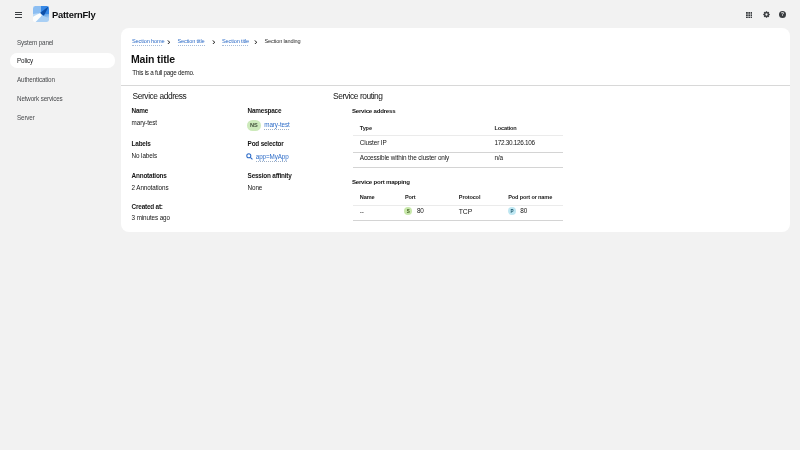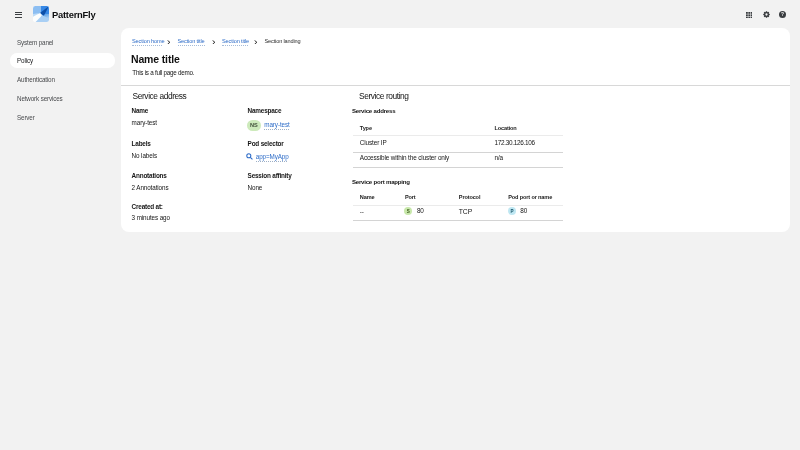--- a/index.html
+++ b/index.html
@@ -83,21 +83,21 @@
 <svg style="position:absolute;left:212.3px;top:39.7px;" width="3.5" height="4.6" viewBox="0 0 3.5 4.6">
     <path d="M0.6,0.5 L2.9,2.3 L0.6,4.1" fill="none" stroke="#242424" stroke-width="0.95"></path>
   </svg>
 <div class="t link" style="left:222px;top:38.7px;font-size:5.6px;letter-spacing:-0.15px;">Section title</div>
 <div class="dash" style="left:222px;top:45.3px;width:25.5px;border-color:#a5bbd9;"></div>
 <svg style="position:absolute;left:253.8px;top:39.7px;" width="3.5" height="4.6" viewBox="0 0 3.5 4.6">
     <path d="M0.6,0.5 L2.9,2.3 L0.6,4.1" fill="none" stroke="#242424" stroke-width="0.95"></path>
   </svg>
 <div class="t" style="left:264.5px;top:38.7px;font-size:5.6px;letter-spacing:-0.15px;color:#2c2c2c;">Section landing</div>
 
-<div class="t b" style="left:131px;top:53.8px;font-size:10.5px;letter-spacing:-0.15px;color:#111;">Name title</div>
+<div class="t b" style="left:131px;top:53.8px;font-size:10.5px;letter-spacing:-0.15px;color:#111;">Main title</div>
 <div class="t" style="left:132.3px;top:69.6px;font-size:6.3px;letter-spacing:-0.25px;">This is a full page demo.</div>
 <div class="hl" style="left:121px;top:84.5px;width:669px;background:#d8d8d8;"></div>
 
 <div class="t" style="left:132.6px;top:91.6px;font-size:8.4px;letter-spacing:-0.42px;font-weight:500;color:#141414;">Service address</div>
 
 <div class="t b" style="left:131.6px;top:108.2px;font-size:6.4px;letter-spacing:-0.2px;">Name</div>
 <div class="t" style="left:131.6px;top:119.9px;font-size:6.3px;letter-spacing:-0.1px;">mary-test</div>
 <div class="t b" style="left:131.6px;top:141.0px;font-size:6.4px;letter-spacing:-0.2px;">Labels</div>
 <div class="t" style="left:131.6px;top:152.9px;font-size:6.3px;letter-spacing:-0.1px;">No labels</div>
 <div class="t b" style="left:131.6px;top:173.2px;font-size:6.4px;letter-spacing:-0.2px;">Annotations</div>
@@ -112,21 +112,21 @@
 <div class="t b" style="left:247.6px;top:141.0px;font-size:6.4px;letter-spacing:-0.2px;">Pod selector</div>
 <svg style="position:absolute;left:246.4px;top:153.4px;" width="7" height="7" viewBox="0 0 10 10">
   <circle cx="4" cy="4" r="2.9" fill="none" stroke="#2d6cc8" stroke-width="1.5"></circle>
   <line x1="6.2" y1="6.2" x2="9.2" y2="9.2" stroke="#2d6cc8" stroke-width="1.6"></line>
 </svg>
 <div class="t link" style="left:255.8px;top:154.2px;font-size:6.3px;letter-spacing:-0.1px;">app=MyApp</div>
 <div class="dash" style="left:255.8px;top:161.2px;width:31.5px;"></div>
 <div class="t b" style="left:247.6px;top:173.2px;font-size:6.4px;letter-spacing:-0.2px;">Session affinity</div>
 <div class="t" style="left:247.6px;top:184.5px;font-size:6.3px;letter-spacing:-0.1px;">None</div>
 
-<div class="t" style="left:359px;top:91.6px;font-size:8.4px;letter-spacing:-0.42px;font-weight:500;color:#141414;">Service routing</div>
+<div class="t" style="left:333px;top:91.6px;font-size:8.4px;letter-spacing:-0.42px;font-weight:500;color:#141414;">Service routing</div>
 <div class="t b" style="left:351.9px;top:107.6px;font-size:6.1px;letter-spacing:-0.22px;">Service address</div>
 
 <div class="t b" style="left:359.8px;top:125.9px;font-size:5.6px;letter-spacing:-0.15px;color:#232323;">Type</div>
 <div class="t b" style="left:494.5px;top:125.9px;font-size:5.6px;letter-spacing:-0.15px;color:#232323;">Location</div>
 <div class="hl" style="left:353px;top:134.8px;width:210px;background:#ebebeb;"></div>
 <div class="t" style="left:359.8px;top:139.6px;font-size:6.4px;letter-spacing:-0.12px;">Cluster IP</div>
 <div class="t" style="left:494.5px;top:139.6px;font-size:6.4px;letter-spacing:-0.3px;">172.30.126.106</div>
 <div class="hl" style="left:353px;top:152.4px;width:210px;background:#d4d4d4;"></div>
 <div class="t" style="left:359.8px;top:155.2px;font-size:6.4px;letter-spacing:-0.12px;">Accessible within the cluster only</div>
 <div class="t" style="left:494.5px;top:155.2px;font-size:6.4px;letter-spacing:-0.12px;">n/a</div>

